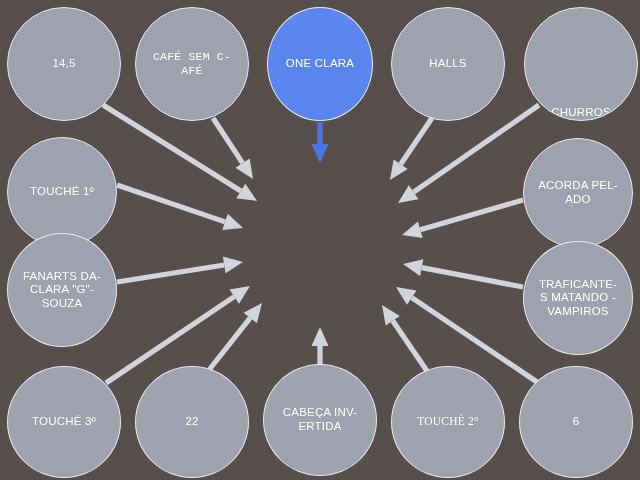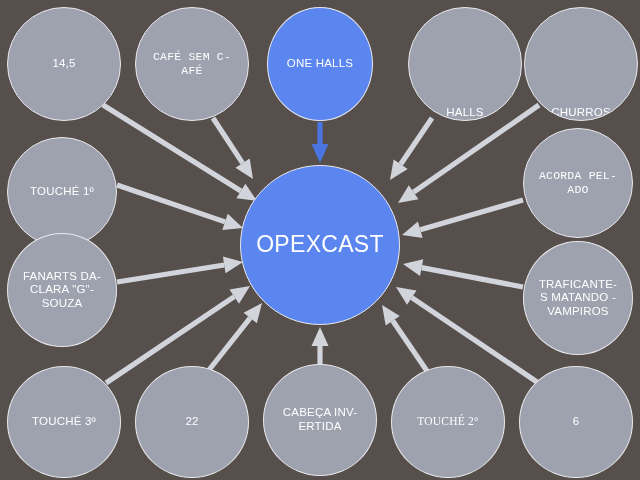--- a/index.html
+++ b/index.html
@@ -127,37 +127,37 @@
 
   <div id="node-layer">
       <div class="node node-satellite" style="left: 7px; top: 7px; width: 114px; height: 114px;">
         <span class="node-label">14,5</span>
       </div>
       <div class="node node-satellite" style="left: 135px; top: 7px; width: 114px; height: 114px; font-family: Liberation Mono, monospace;">
         <span class="node-label">CAFÉ SEM C-
 AFÉ</span>
       </div>
       <div class="node node-satellite is-accent" style="left: 267px; top: 7px; width: 106px; height: 114px;">
-        <span class="node-label">ONE HALLS</span>
+        <span class="node-label">ONE CLARA</span>
       </div>
-      <div class="node node-satellite" style="left: 408px; top: 7px; width: 114px; height: 114px; align-items: flex-end;">
+      <div class="node node-satellite" style="left: 391px; top: 7px; width: 114px; height: 114px;">
         <span class="node-label">HALLS</span>
       </div>
       <div class="node node-satellite" style="left: 524px; top: 7px; width: 114px; height: 114px; align-items: flex-end;">
         <span class="node-label">CHURROS</span>
       </div>
       <div class="node node-satellite" style="left: 7px; top: 137px; width: 110px; height: 110px;">
         <span class="node-label">TOUCHÉ 1º</span>
       </div>
       <div class="node node-satellite" style="left: 7px; top: 233px; width: 110px; height: 114px;">
         <span class="node-label">FANARTS DA-
 CLARA "G"-
 SOUZA</span>
       </div>
-      <div class="node node-satellite" style="left: 523px; top: 128px; width: 110px; height: 110px; font-family: Liberation Mono, monospace;">
+      <div class="node node-satellite" style="left: 523px; top: 138px; width: 110px; height: 110px;">
         <span class="node-label">ACORDA PEL-
 ADO</span>
       </div>
       <div class="node node-satellite" style="left: 523px; top: 241px; width: 110px; height: 114px;">
         <span class="node-label">TRAFICANTE-
 S MATANDO -
 VAMPIROS</span>
       </div>
       <div class="node node-satellite" style="left: 7px; top: 366px; width: 114px; height: 112px;">
         <span class="node-label">TOUCHÉ 3º</span>
@@ -170,17 +170,14 @@
 ERTIDA</span>
       </div>
       <div class="node node-satellite" style="left: 391px; top: 366px; width: 114px; height: 112px; font-family: Liberation Serif, serif;">
         <span class="node-label">TOUCHÉ 2°</span>
       </div>
       <div class="node node-satellite" style="left: 519px; top: 366px; width: 114px; height: 112px;">
         <span class="node-label">6</span>
       </div>
     </div>
 
-  <div class="node node-center" id="center-node" style="left: 240px; top: 165px; width: 160px; height: 160px; background: rgb(91, 134, 239);">
-    <span class="node-label">OPEXCAST</span>
-  </div>
 
 </div>
 
 </body></html>

